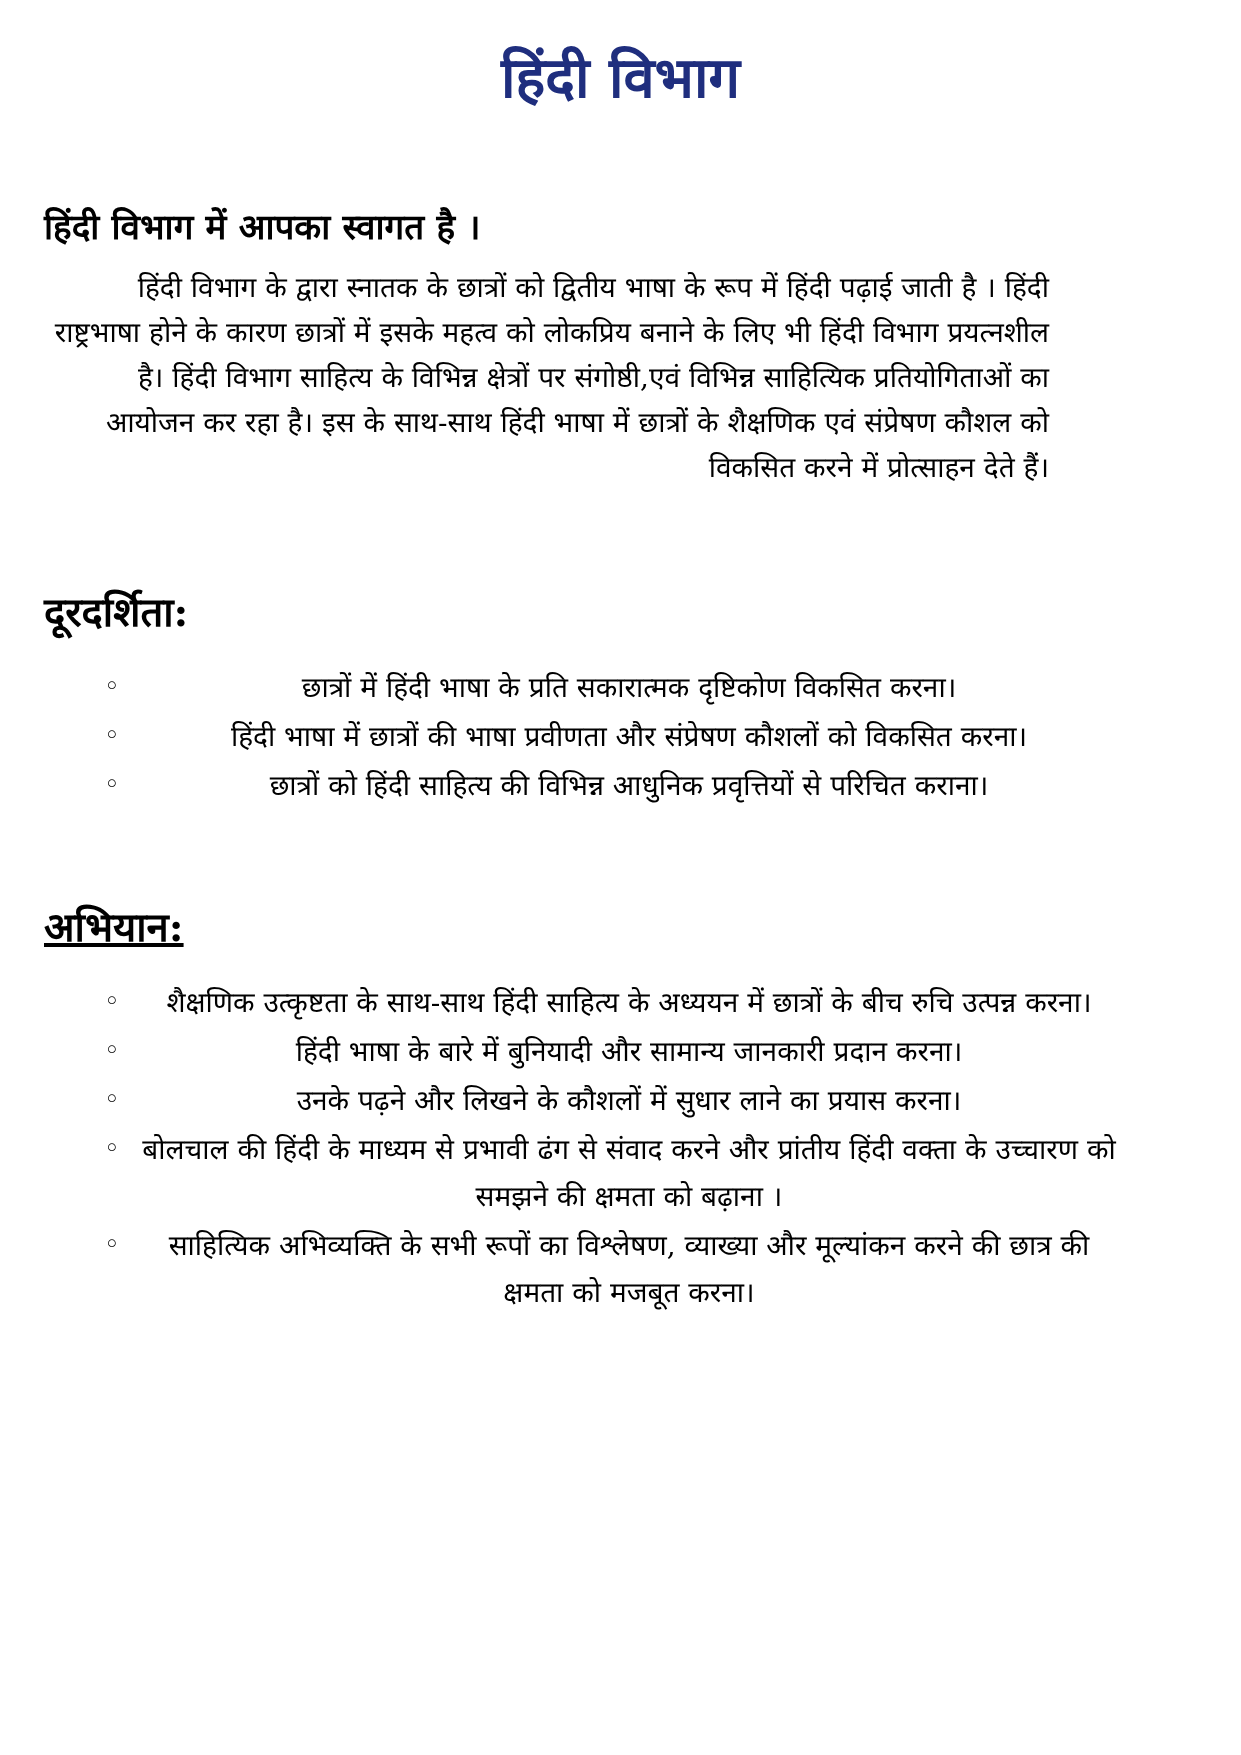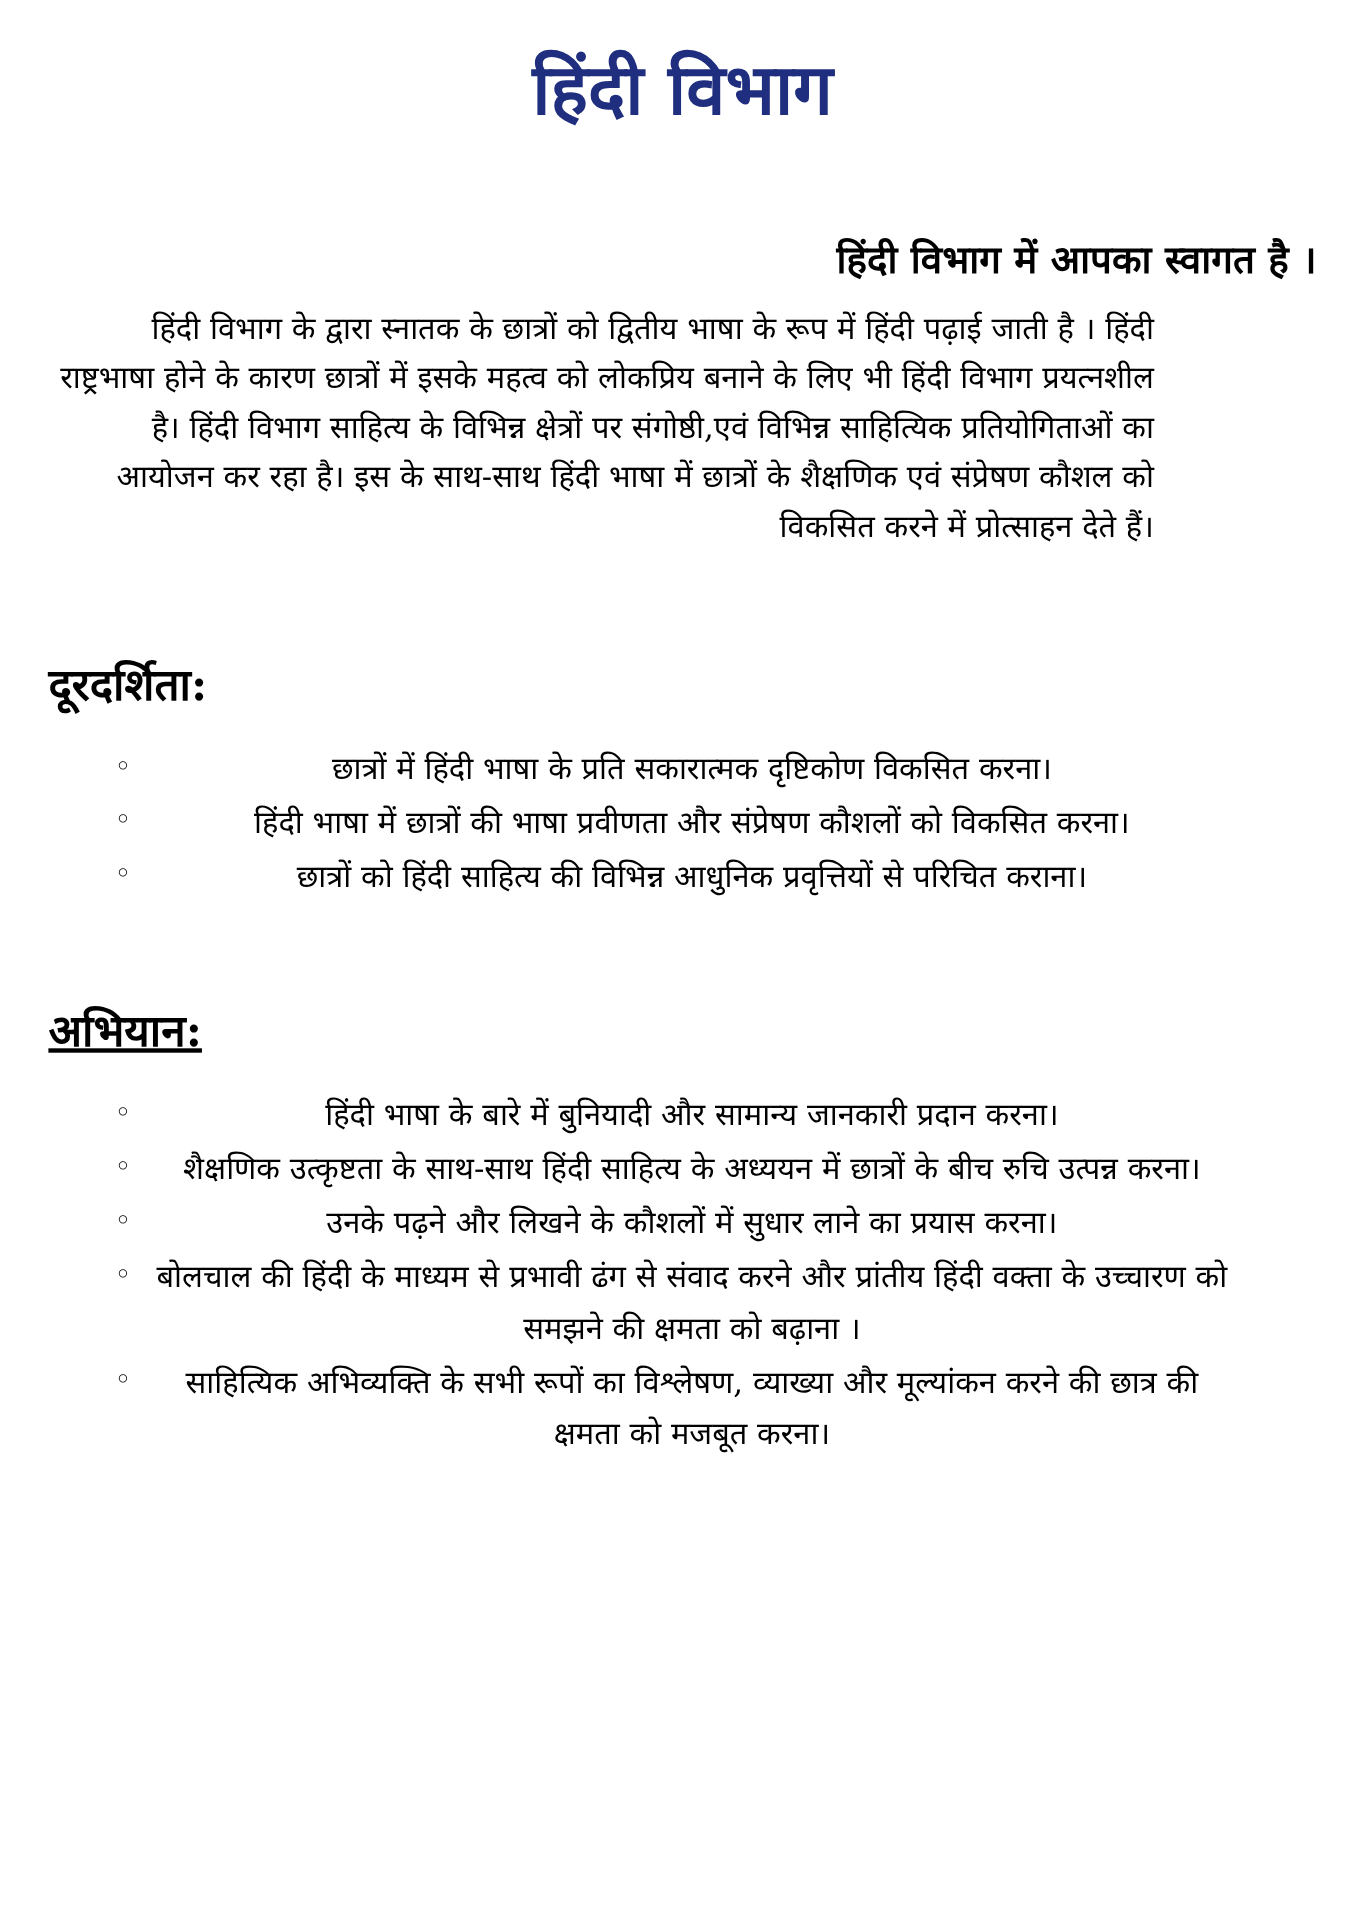--- a/index.html
+++ b/index.html
@@ -13,32 +13,31 @@
     font-family: "DejaVu Serif", "Liberation Serif", serif;
     color: #000000;
     overflow: hidden;
   }
   .doc {
     padding: 40px 44px 0 44px;
     box-sizing: border-box;
   }
   .doc-title {
     text-align: center;
-    font-size: 64px;
+    font-size: 56px;
     line-height: 1.35;
     font-weight: 700;
     color: var(--title-blue, #1f2e7e);
     margin: 0;
   }
   .welcome-heading {
     font-size: 35px;
     font-weight: 700;
     margin: 88px 0 0 0;
     line-height: 1.3;
-    text-align: right;
   }
   .intro-paragraph {
     font-size: 28px;
     line-height: 45px;
     margin: 16px 0 0 0;
     max-width: 1005px;
     text-align: right;
   }
   .section-heading {
     font-size: 40px;
@@ -86,21 +85,21 @@
     <ul class="bullet-list">
       <li>छात्रों में हिंदी भाषा के प्रति सकारात्मक दृष्टिकोण विकसित करना।</li>
       <li>हिंदी भाषा में छात्रों की भाषा प्रवीणता और संप्रेषण कौशलों को विकसित करना।</li>
       <li>छात्रों को हिंदी साहित्य की विभिन्न आधुनिक प्रवृत्तियों से परिचित कराना।</li>
     </ul>
   </div>
 
   <div class="section-mission">
     <h2 class="section-heading">अभियान:</h2>
     <ul class="bullet-list">
+      <li>शैक्षणिक उत्कृष्टता के साथ-साथ हिंदी साहित्य के अध्ययन में छात्रों के बीच रुचि उत्पन्न करना।</li>
       <li>हिंदी भाषा के बारे में बुनियादी और सामान्य जानकारी प्रदान करना।</li>
-      <li>शैक्षणिक उत्कृष्टता के साथ-साथ हिंदी साहित्य के अध्ययन में छात्रों के बीच रुचि उत्पन्न करना।</li>
       <li>उनके पढ़ने और लिखने के कौशलों में सुधार लाने का प्रयास करना।</li>
       <li>बोलचाल की हिंदी के माध्यम से प्रभावी ढंग से संवाद करने और प्रांतीय हिंदी वक्ता के उच्चारण को समझने की क्षमता को बढ़ाना ।</li>
       <li>साहित्यिक अभिव्यक्ति के सभी रूपों का विश्लेषण, व्याख्या और मूल्यांकन करने की छात्र की क्षमता को मजबूत करना।</li>
     </ul>
   </div>
 
 </div>
 
 </body></html>

